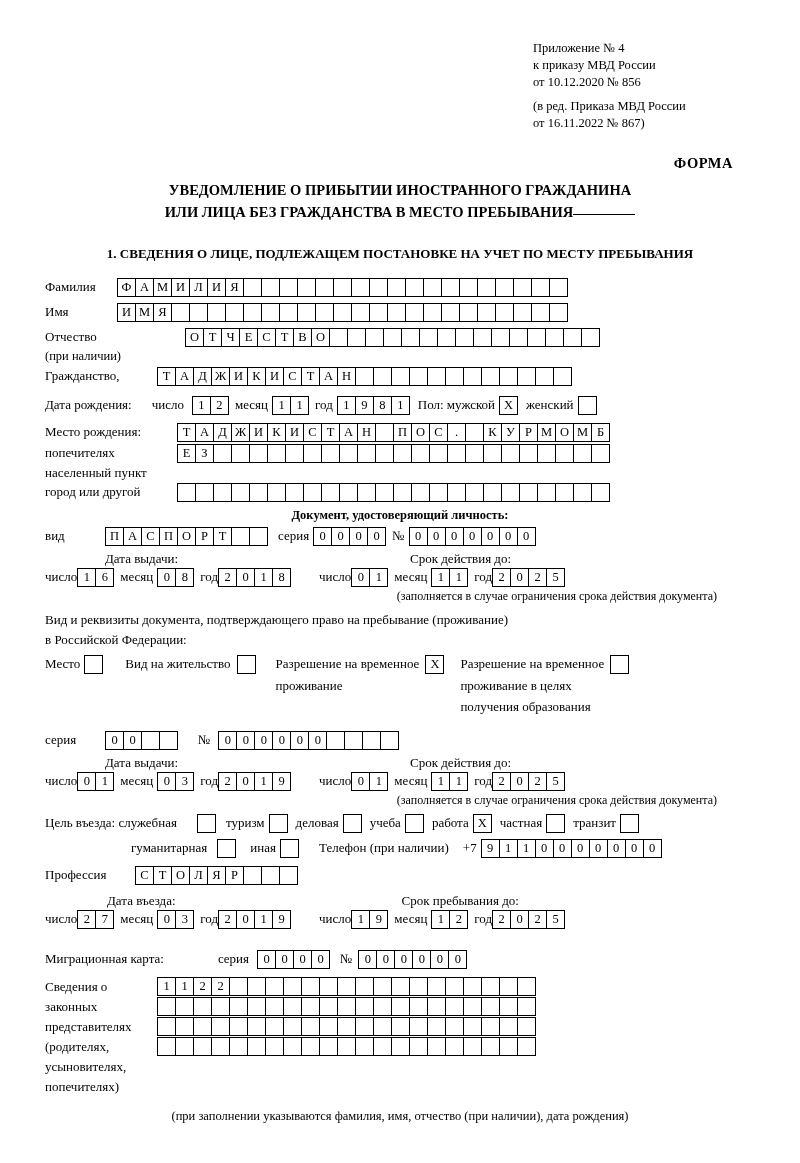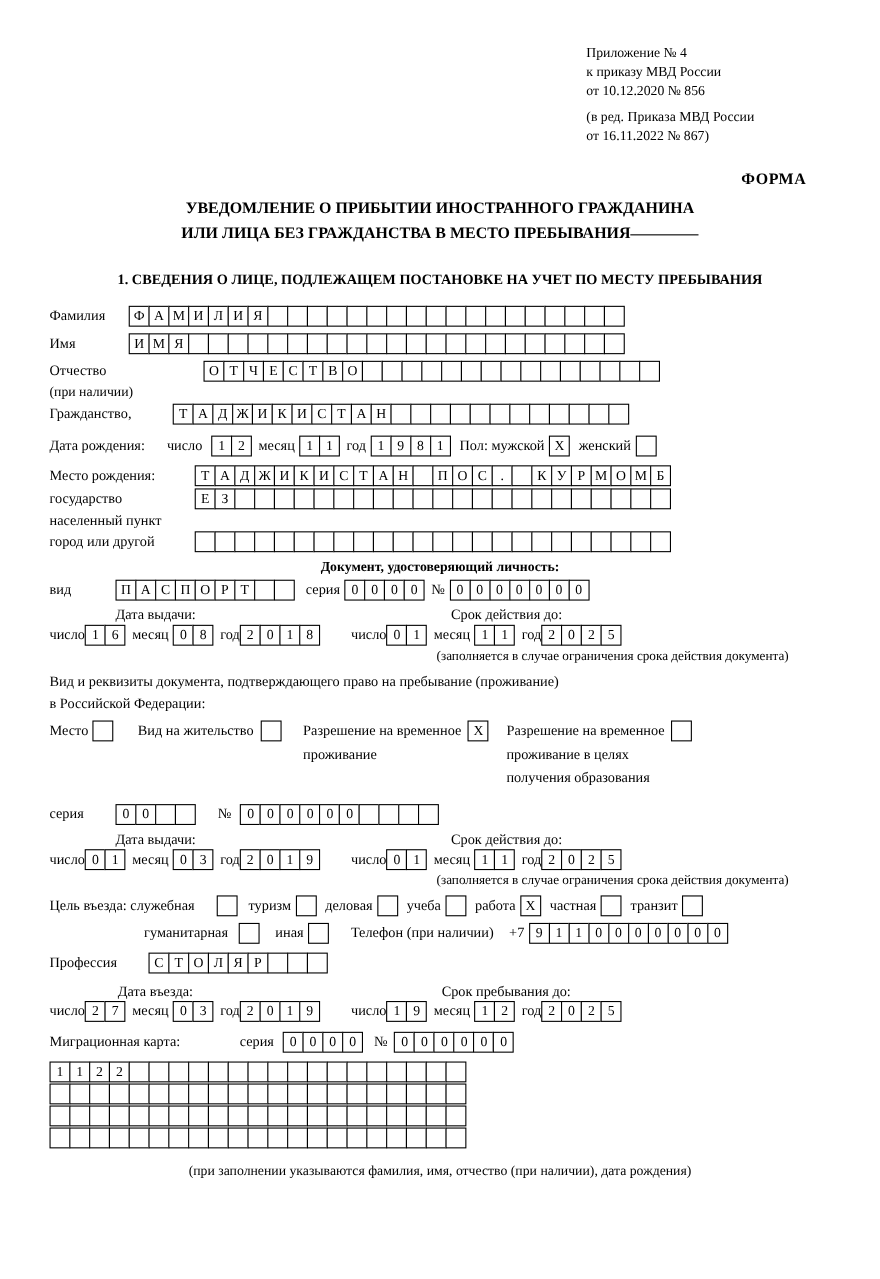--- a/index.html
+++ b/index.html
@@ -360,21 +360,21 @@
       <div class="bx">У</div>
       <div class="bx">Р</div>
       <div class="bx">М</div>
       <div class="bx">О</div>
       <div class="bx">М</div>
       <div class="bx">Б</div>
     </div>
   </div>
 
   <div class="row" style="margin-top:2px">
-    <div class="name-col-wide lbl">государство</div>
+    <div class="name-col-wide lbl">попечителях</div>
     <div class="sp14"></div>
     <div class="boxes">
       <div class="bx">Е</div>
       <div class="bx">З</div>
       <div class="bx"></div>
       <div class="bx"></div>
       <div class="bx"></div>
       <div class="bx"></div>
       <div class="bx"></div>
       <div class="bx"></div>
@@ -754,21 +754,21 @@
     <div class="sp6"></div>
     <div class="lbl">год</div>
     <div class="boxes">
       <div class="bx">2</div>
       <div class="bx">0</div>
       <div class="bx">2</div>
       <div class="bx">5</div>
     </div>
   </div>
 
-  <div class="row" style="margin-top:9px">
+  <div class="row" style="margin-top:21px">
     <div class="lbl">Миграционная карта:</div>
     <div style="width:54px"></div>
     <div class="lbl">серия</div>
     <div class="sp8"></div>
     <div class="boxes">
       <div class="bx">0</div>
       <div class="bx">0</div>
       <div class="bx">0</div>
       <div class="bx">0</div>
     </div>
@@ -779,20 +779,28 @@
       <div class="bx">0</div>
       <div class="bx">0</div>
       <div class="bx">0</div>
       <div class="bx">0</div>
       <div class="bx">0</div>
       <div class="bx">0</div>
     </div>
   </div>
 
   <div class="stack-row" style="margin-top:8px">
+    <div class="stack-left">
+      <div>Сведения о</div>
+      <div>законных</div>
+      <div>представителях</div>
+      <div>(родителях,</div>
+      <div>усыновителях,</div>
+      <div>попечителях)</div>
+    </div>
     <div class="stack-boxes">
       <div class="boxes">
         <div class="bx">1</div>
         <div class="bx">1</div>
         <div class="bx">2</div>
         <div class="bx">2</div>
         <div class="bx"></div>
         <div class="bx"></div>
         <div class="bx"></div>
         <div class="bx"></div>

